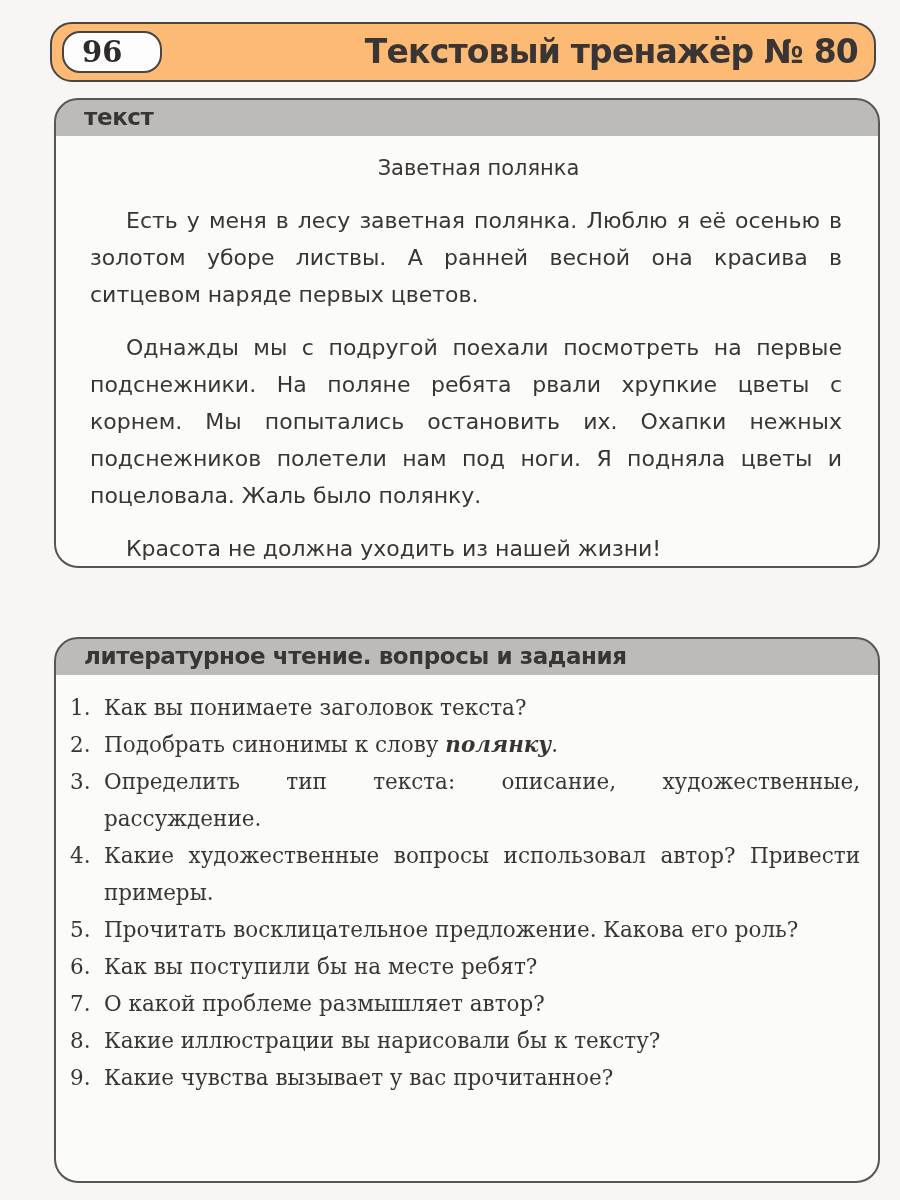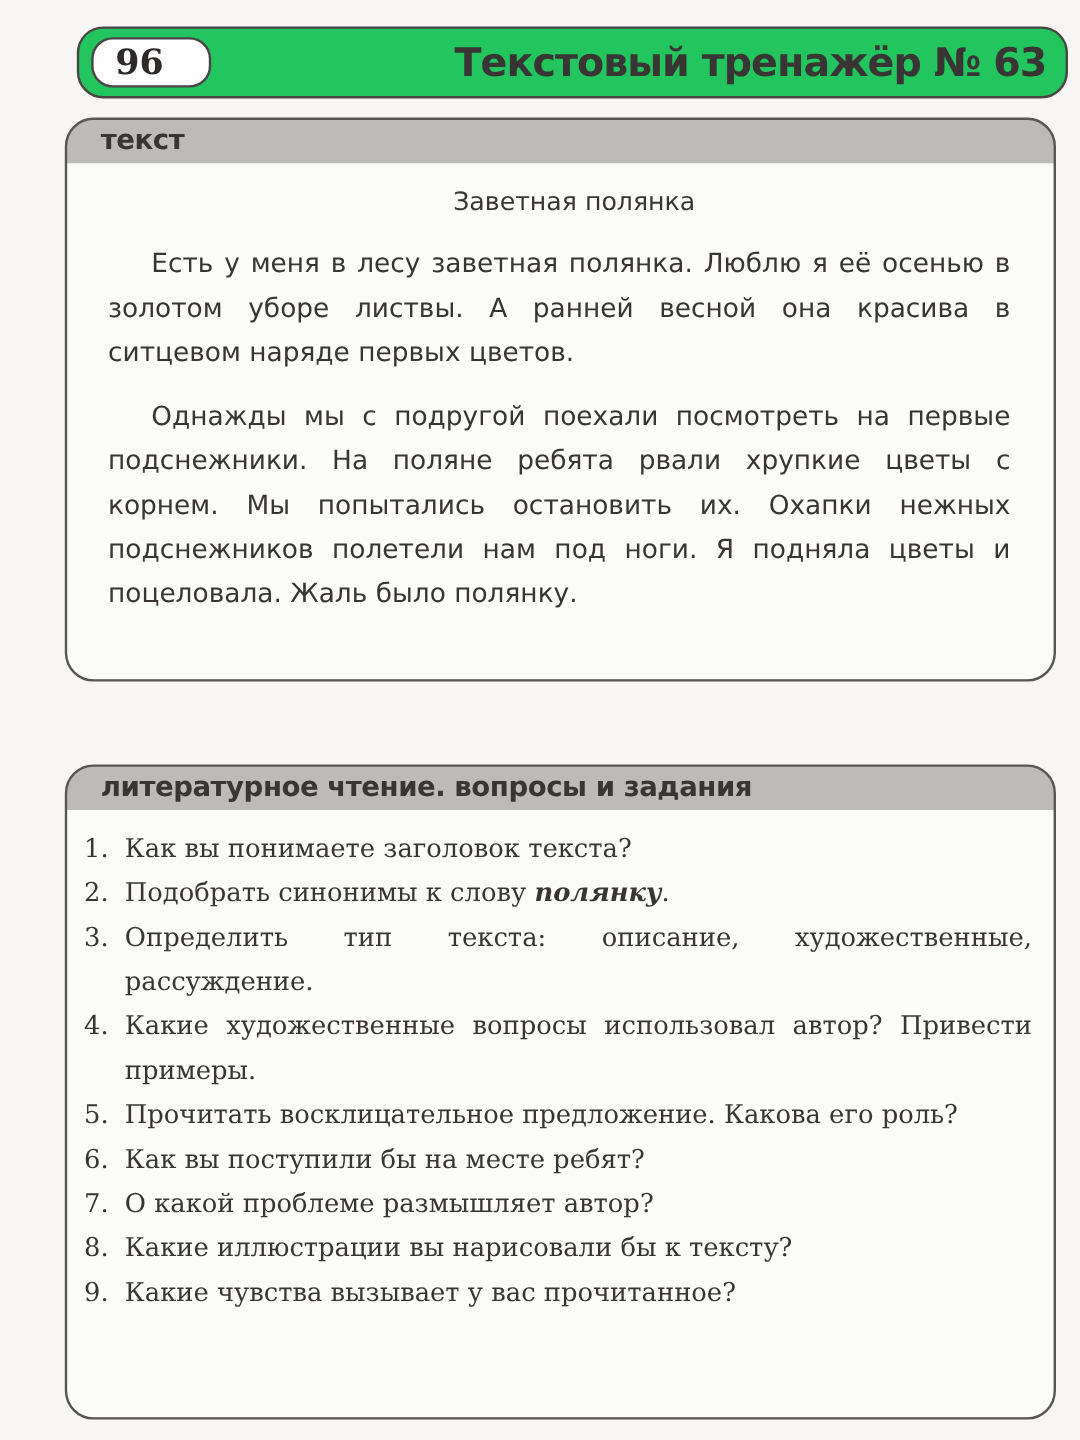--- a/index.html
+++ b/index.html
@@ -4,22 +4,22 @@
   <style>
     html, body { margin: 0; padding: 0; }
     body {
       width: 900px; height: 1200px; overflow: hidden;
       background: #f7f6f4;
       font-family: "DejaVu Sans", sans-serif;
       color: #3a3535;
       position: relative;
     }
     .header-bar {
-      position: absolute; left: 64px; top: 22px; width: 826px; height: 60px;
-      background: #22c55e; border: 2px solid #4a4545; border-radius: 22px;
+      position: absolute; left: 50px; top: 22px; width: 826px; height: 60px;
+      background: #fdba74; border: 2px solid #4a4545; border-radius: 22px;
       box-sizing: border-box;
     }
     .page-pill {
       position: absolute; left: 10px; top: 7px; width: 100px; height: 42px;
       background: #fdfdfd; border: 2px solid #4a4545; border-radius: 18px;
       box-sizing: border-box;
       font-family: "DejaVu Serif", serif; font-weight: bold; font-size: 29px;
       line-height: 38px; padding-left: 18px; color: #2e2a2a;
     }
     .header-title {
@@ -60,30 +60,31 @@
     }
     .q-num { width: 34px; flex: none; }
     .q-text { flex: 1; text-align: justify; }
     .q-em { font-style: italic; font-weight: bold; }
   </style>
 </head>
 <body>
 
 <div class="header-bar">
   <div class="page-pill">96</div>
-  <div class="header-title">Текстовый тренажёр № 63</div>
+  <div class="header-title">Текстовый тренажёр № 80</div>
 </div>
 
 <div class="section" id="text-section">
   <div class="section-label">текст</div>
   <div class="section-body">
     <div class="story-title">Заветная полянка</div>
     <div class="story-body">
       <p class="story-para">Есть у меня в лесу заветная полянка. Люблю я её осенью в золотом уборе листвы. А ранней весной она красива в ситцевом наряде первых цветов.</p>
       <p class="story-para">Однажды мы с подругой поехали посмотреть на первые подснежники. На поляне ребята рвали хрупкие цветы с корнем. Мы попытались остановить их. Охапки нежных подснежников полетели нам под ноги. Я подняла цветы и поцеловала. Жаль было полянку.</p>
+      <p class="story-para">Красота не должна уходить из нашей жизни!</p>
     </div>
   </div>
 </div>
 
 <div class="section" id="questions-section">
   <div class="section-label">литературное чтение. вопросы и задания</div>
   <div class="section-body">
     <ol class="q-list">
       <li class="q-item">
         <span class="q-num">1.</span>

